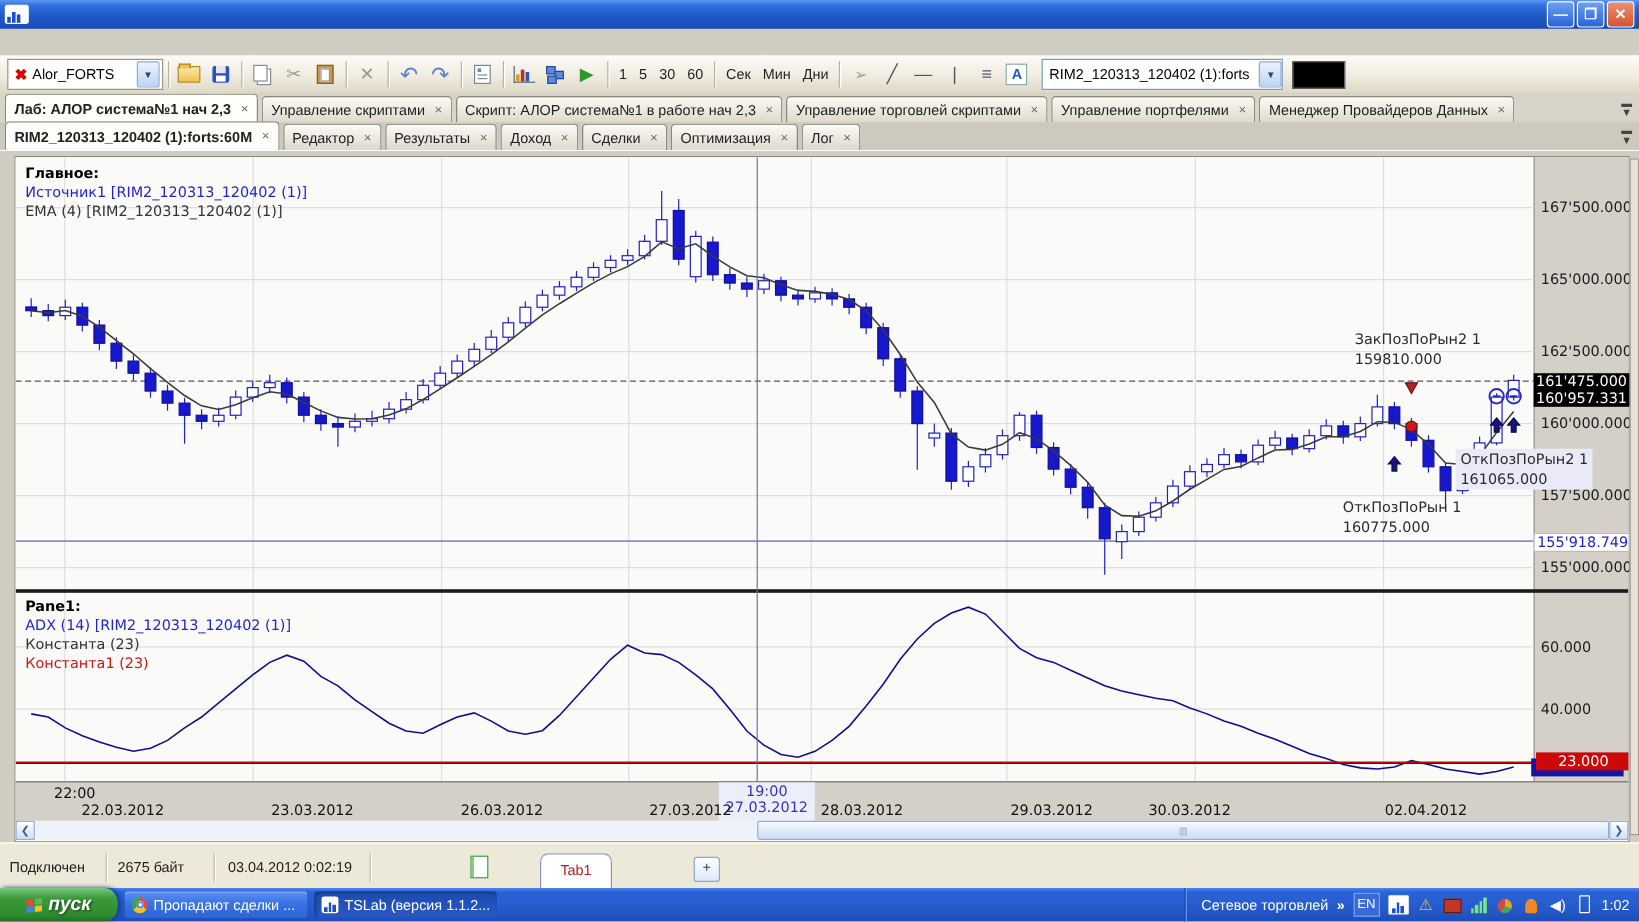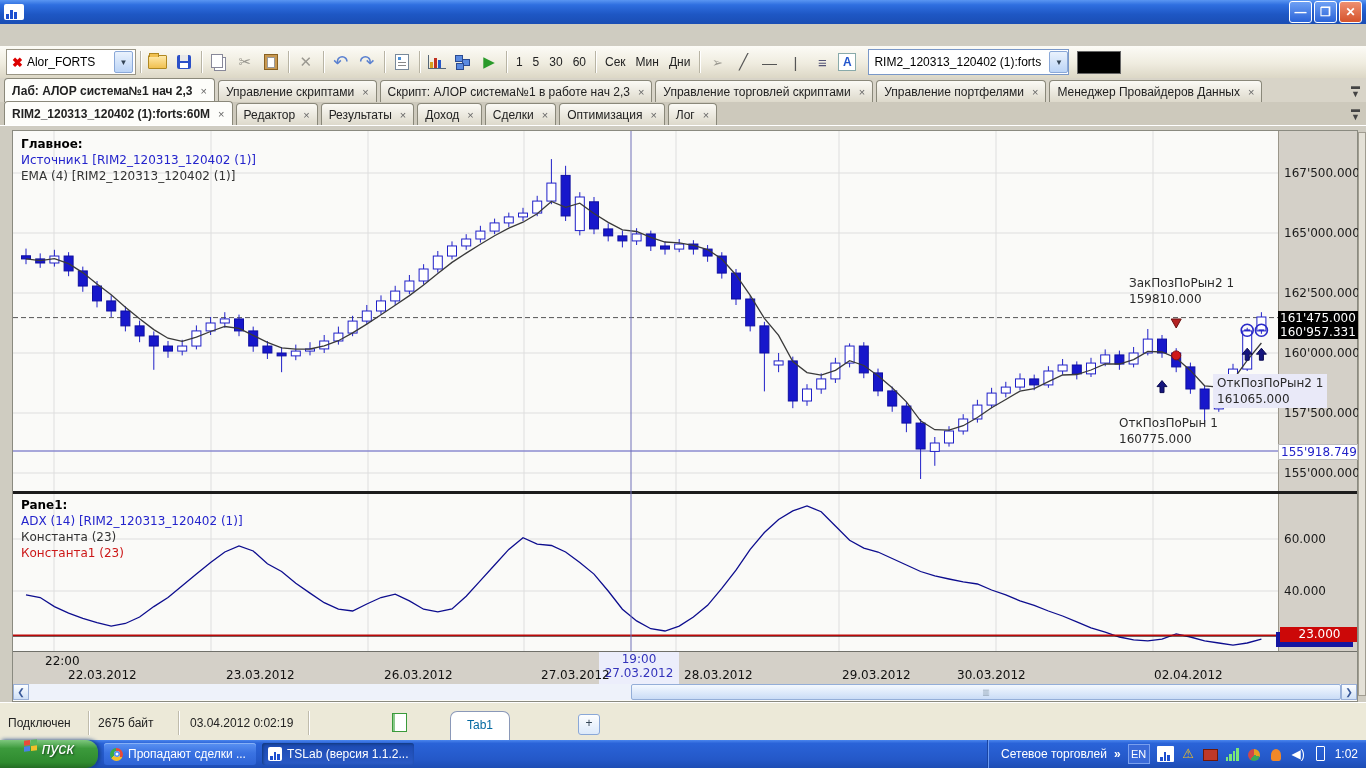--- a/index.html
+++ b/index.html
@@ -104,30 +104,30 @@
   .badge.bluehid{left:1263px;width:75px;background:#1515a0;height:15px;z-index:2;}
   .anno{position:absolute;font:12px "DejaVu Sans",sans-serif;color:#2a2a2a;line-height:16px;white-space:nowrap;}
 
   
   #statusbar{position:absolute;left:0;top:702px;width:1366px;height:38px;background:#ece9d8;border-top:1px solid #fff;}
   .stitem{position:absolute;top:13px;font-size:12px;color:#222;}
   .stsep{position:absolute;top:8px;width:1px;height:24px;background:#c0bcac;box-shadow:1px 0 0 #fff;}
   #logicon{position:absolute;left:392px;top:10px;width:13px;height:17px;background:#fff;border:1px solid #3a9a3a;
     box-shadow:inset 2px 0 0 #8ac88a;}
   #tab1{position:absolute;left:450px;top:8px;width:58px;height:29px;background:#fff;border:1px solid #8a98b8;border-bottom:none;
-    border-radius:7px 7px 0 0;text-align:center;line-height:26px;font-size:12px;color:#0369a1;}
+    border-radius:7px 7px 0 0;text-align:center;line-height:26px;font-size:12px;color:#b91c1c;}
   #addtab{position:absolute;left:578px;top:11px;width:20px;height:19px;border:1px solid #8aa8d8;border-radius:3px;
     background:linear-gradient(180deg,#fdfeff,#dce9fa);text-align:center;line-height:17px;color:#345;font-size:12px;}
 
   
   #taskbar{position:absolute;left:0;top:740px;width:1366px;height:28px;
     background:linear-gradient(180deg,#4a86ee 0%,#2a63d8 12%,#2458c8 70%,#1d4cb4 100%);display:flex;align-items:center;}
   #startbtn{width:98px;height:28px;border-radius:0 12px 12px 0;
     background:linear-gradient(180deg,#7ec77e 0%,#3c9a3c 30%,#2f8b2f 80%,#246e24 100%);
-    display:flex;align-items:flex-start;justify-content:center;gap:5px;color:#fff;font-weight:normal;font-style:italic;
+    display:flex;align-items:center;justify-content:center;gap:5px;color:#fff;font-weight:bold;font-style:italic;
     font-size:16px;text-shadow:1px 1px 2px #14421a;box-shadow:2px 0 4px #123c82;}
   .flag{display:grid;grid-template-columns:6px 6px;grid-template-rows:5px 5px;gap:1px;transform:skewY(-6deg);}
   .flag i{display:block;}
   .task{width:152px;height:22px;margin-left:6px;border-radius:3px;display:flex;align-items:center;gap:5px;
     padding:0 6px;box-sizing:border-box;color:#fff;font-size:12px;white-space:nowrap;overflow:hidden;
     background:linear-gradient(180deg,#5a92f2,#3a72e2 45%,#2e64d6);box-shadow:inset 0 1px 0 #86b0f6;}
   .task.active{background:linear-gradient(180deg,#1c4ab2,#2a5ac6);box-shadow:inset 1px 1px 3px #123878;}
   .chromeico{width:13px;height:13px;border-radius:50%;flex:0 0 13px;
     background:conic-gradient(#e84a3a 0 33%,#f2c02a 33% 66%,#3aa84a 66% 100%);position:relative;}
   .chromeico:before{content:"";position:absolute;left:3.5px;top:3.5px;width:6px;height:6px;border-radius:50%;background:#fff;box-shadow:inset 0 0 0 1.5px #4a8af0;}

